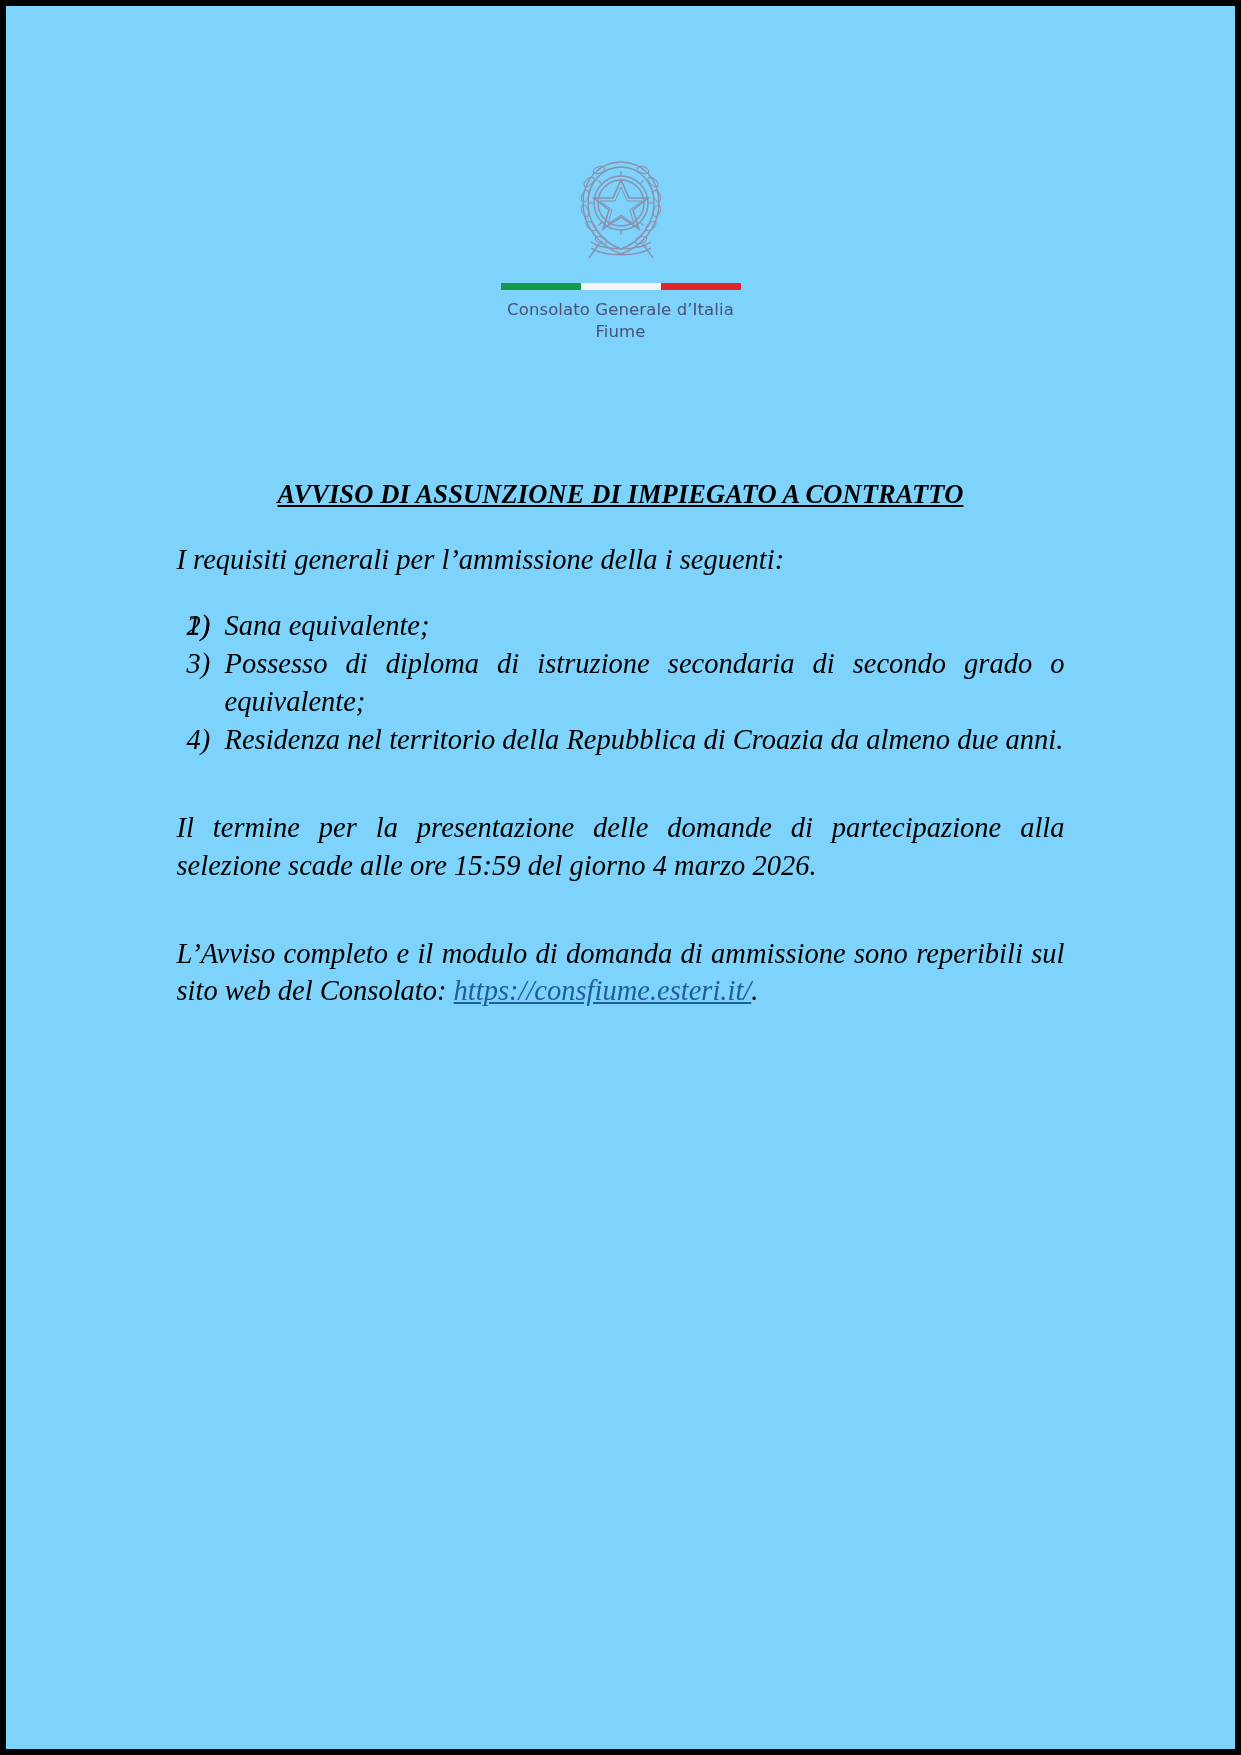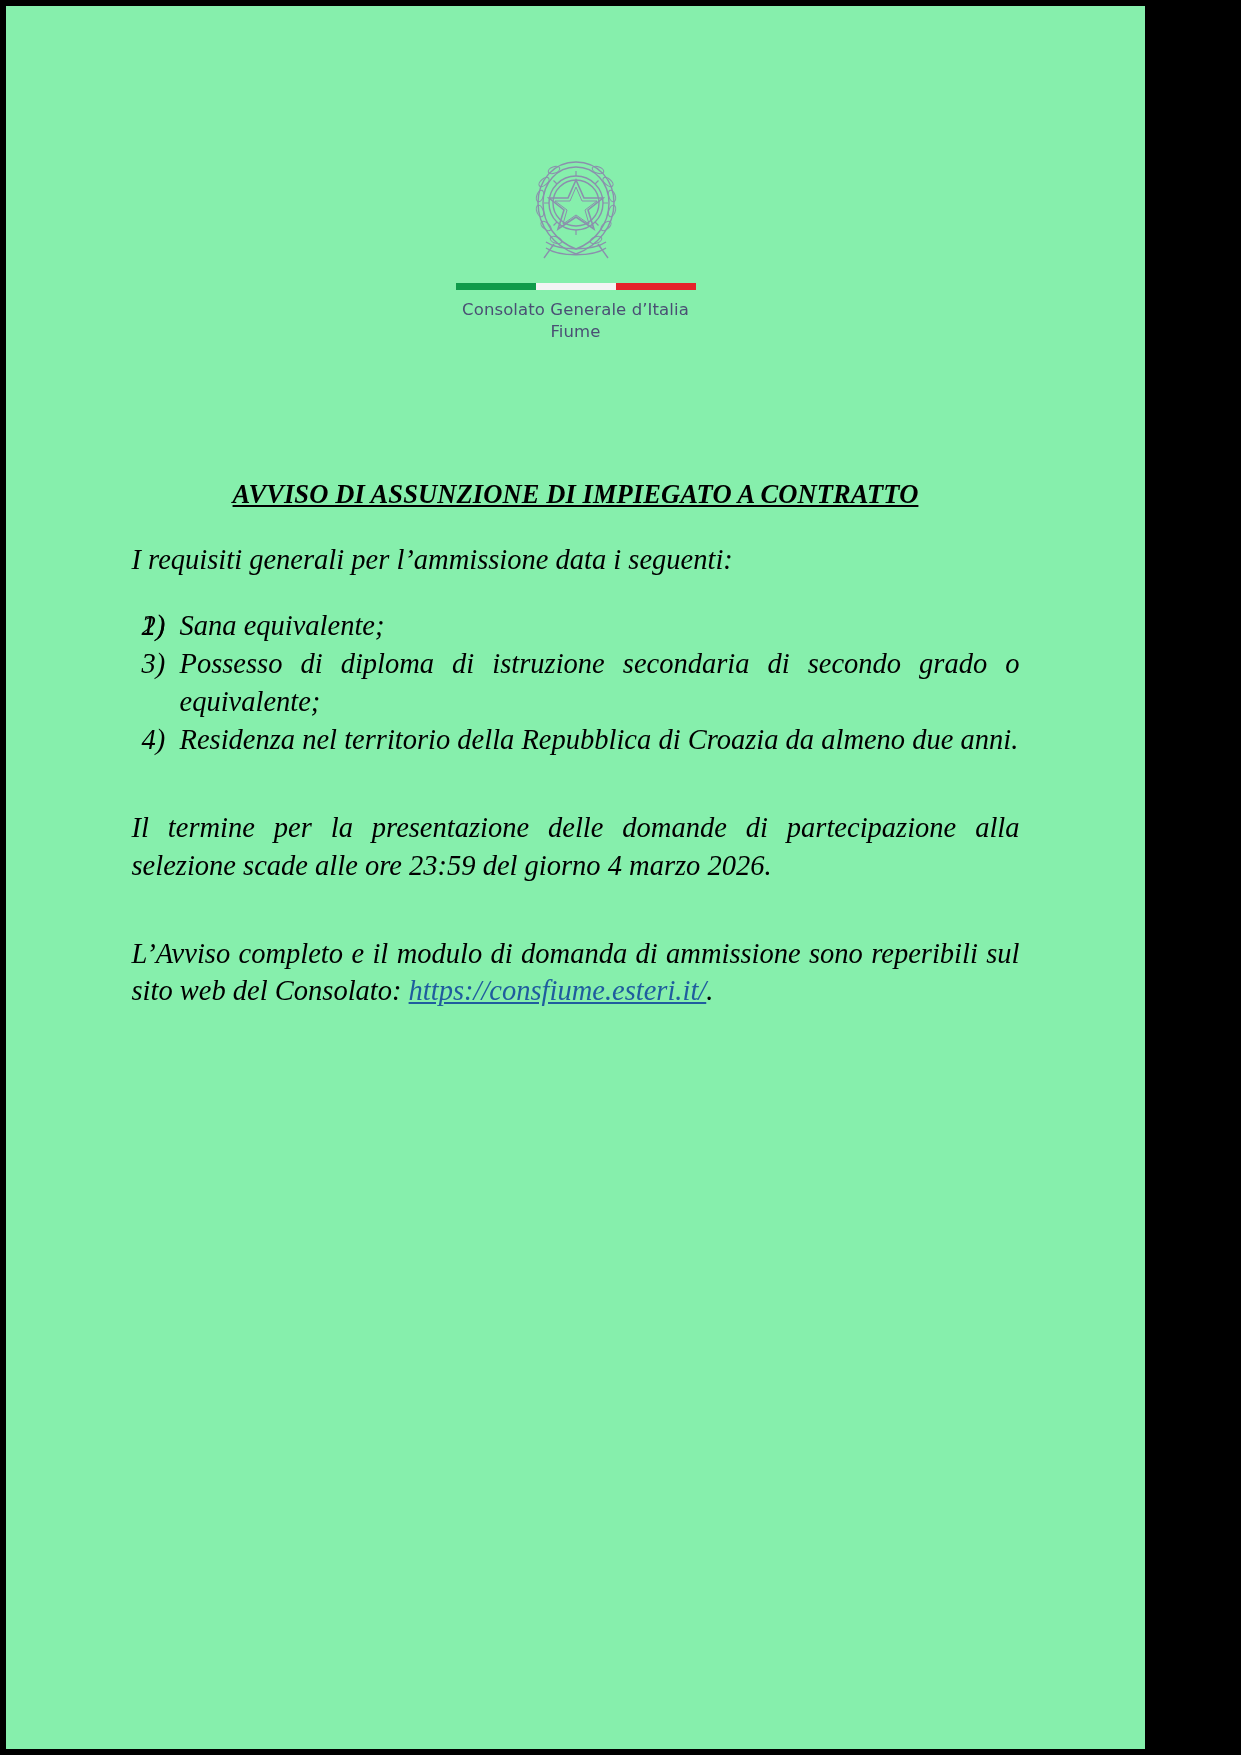--- a/index.html
+++ b/index.html
@@ -9,23 +9,23 @@
   }
   body {
     width: 1241px;
     height: 1755px;
     font-family: "Liberation Serif", "DejaVu Serif", serif;
   }
   .page {
     position: absolute;
     left: 6px;
     top: 6px;
-    width: 1139px;
+    width: 1229px;
     height: 1743px;
-    background: #86efac;
+    background: #7dd3fc;
     overflow: hidden;
   }
 
   
   .header {
     margin: 0 auto;
     padding-top: 150px;
     width: 300px;
     text-align: center;
   }
@@ -158,38 +158,38 @@
       <div>Consolato Generale d’Italia</div>
       <div>Fiume</div>
     </div>
   </div>
 
   <div class="content">
 
     <div class="doc-title">AVVISO DI ASSUNZIONE DI IMPIEGATO A CONTRATTO</div>
 
 
-    <p class="para list-intro para-gap">I requisiti generali per l’ammissione data i seguenti:</p>
+    <p class="para list-intro para-gap">I requisiti generali per l’ammissione della i seguenti:</p>
 
     <ol class="req-list">
       <li>
         <span class="marker">1)</span>
       </li>
       <li>
         <span class="marker">2)</span>
         <span>Sana equivalente;</span>
       </li>
       <li>
         <span class="marker">3)</span>
         <span>Possesso di diploma di istruzione secondaria di secondo grado o equivalente;</span>
       </li>
       <li>
         <span class="marker">4)</span>
         <span>Residenza nel territorio della Repubblica di Croazia da almeno due anni.</span>
       </li>
     </ol>
 
-    <p class="para para-gap-lg">Il termine per la presentazione delle domande di partecipazione alla selezione scade alle ore 23:59 del giorno 4 marzo 2026.</p>
+    <p class="para para-gap-lg">Il termine per la presentazione delle domande di partecipazione alla selezione scade alle ore 15:59 del giorno 4 marzo 2026.</p>
 
     <p class="para para-gap-lg"><span>L’Avviso completo e il modulo di domanda di ammissione sono reperibili sul sito web del Consolato: </span><a class="doc-link" href="#">https://consfiume.esteri.it/</a><span>.</span></p>
 
   </div>
 </div>
 
 </body></html>

